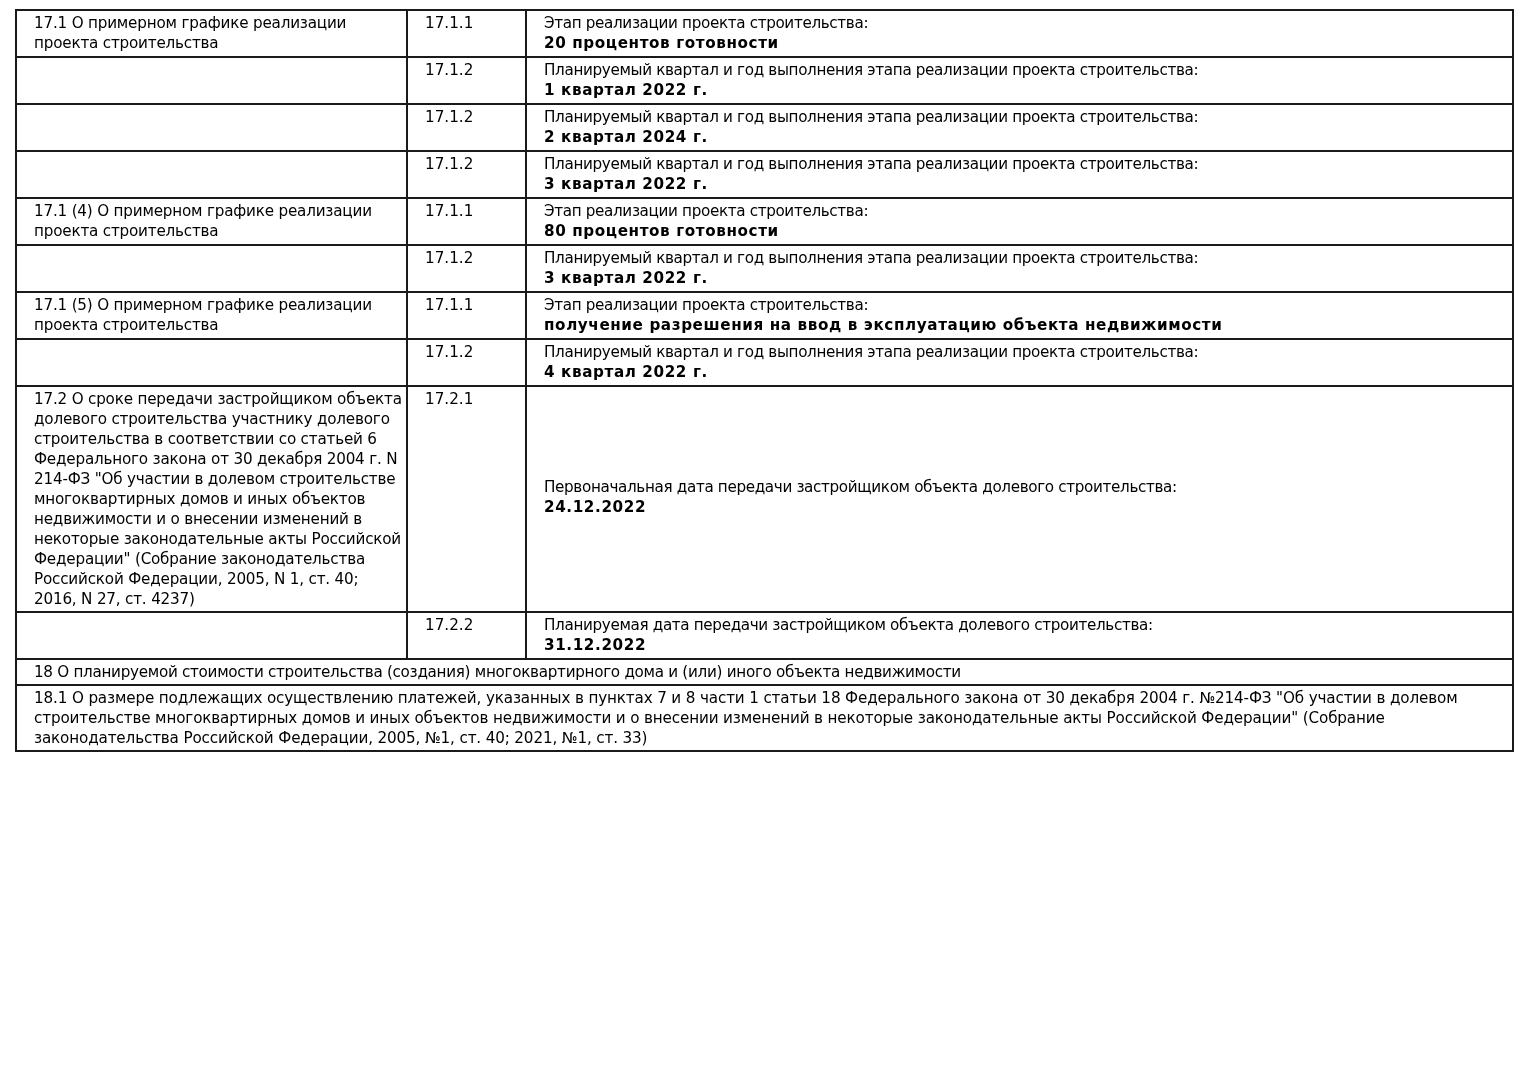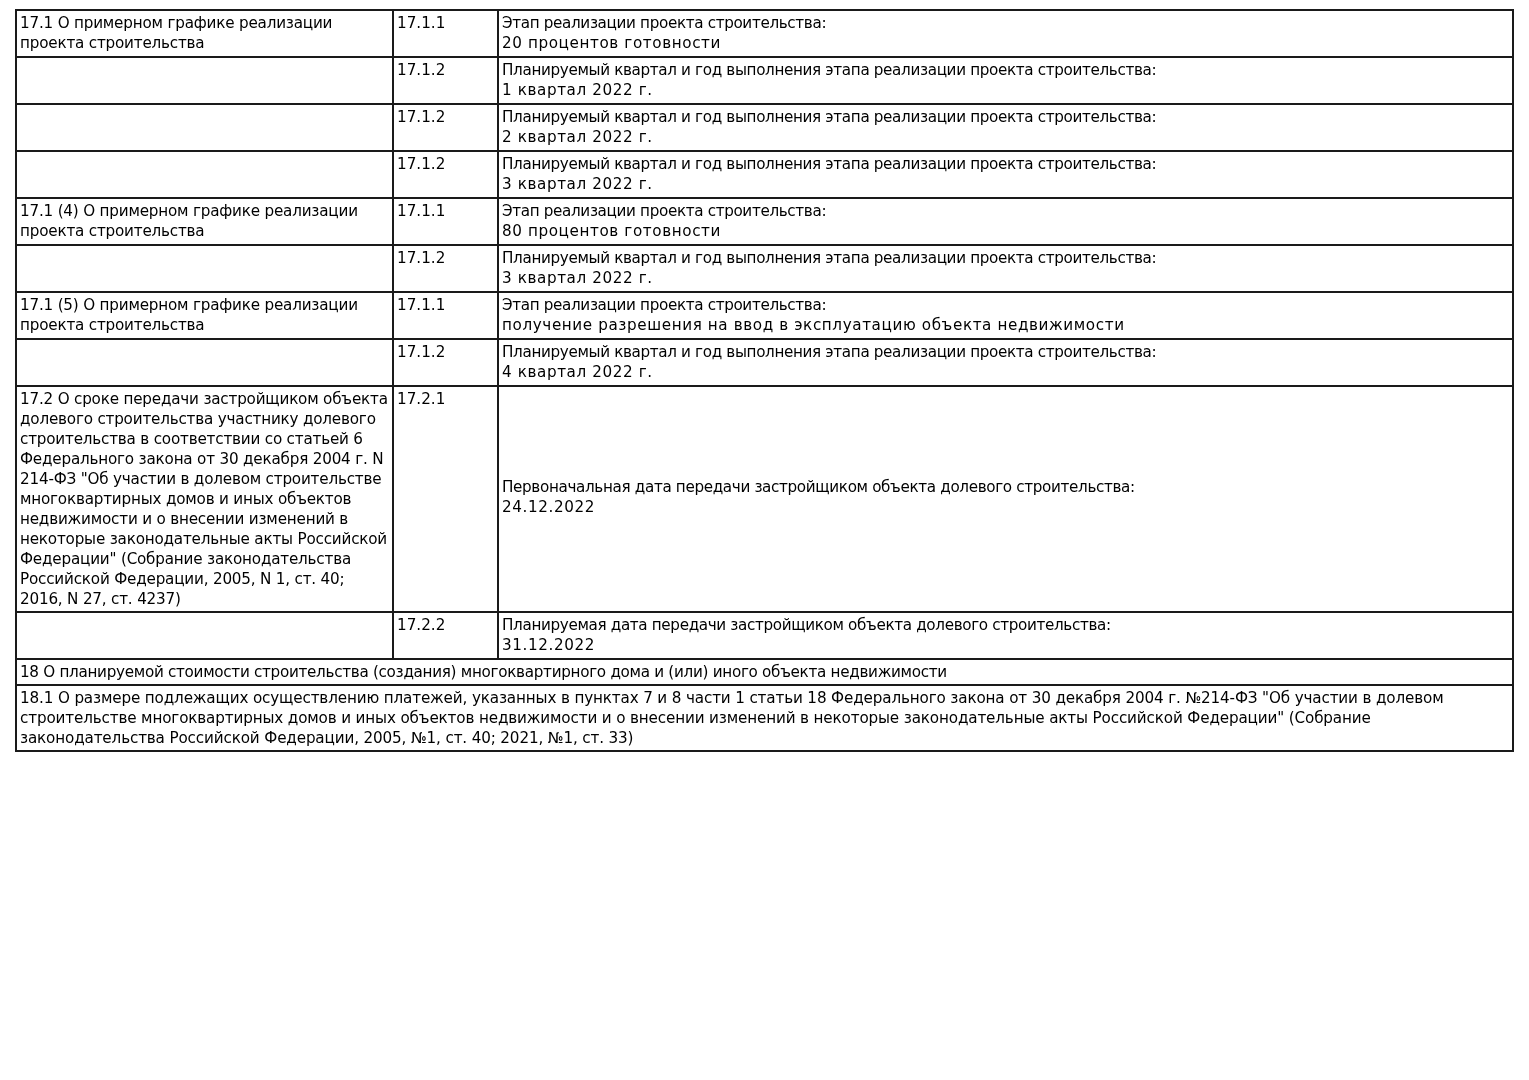--- a/index.html
+++ b/index.html
@@ -20,31 +20,31 @@
       left: 15px;
       top: 9px;
       width: 1499px;
       border-collapse: collapse;
       table-layout: fixed;
       font-size: 15.2px;
       line-height: 20px;
     }
     table.doc td {
       border: 2px solid #1a1a1a;
-      padding: 2px 3px 2px 3px;
+      padding: 2px 3px 2px 17px;
       vertical-align: top;
       word-wrap: break-word;
     }
     td.c1 { width: 369px; }
     td.c2 { width: 97px; vertical-align: middle; border-radius: 16px; }
     td.c3 { }
     tr.r2 td { height: 41px; }
     td.c2 span { display: block; }
     .lbl { display: block; letter-spacing: -0.35px; }
-    .val { display: block; font-weight: normal; letter-spacing: 0.6px; }
+    .val { display: block; font-weight: bold; letter-spacing: 0.6px; }
     td.c1 .sect { display: block; letter-spacing: -0.2px; }
     tr.tall td.c3 { vertical-align: middle; }
     tr.tall td.c3 .inner { margin-top: -4px; }
     td.full { letter-spacing: -0.3px; }
     td.full-last { letter-spacing: -0.15px; }
   </style>
 </head>
 <body>
 
 <table class="doc">
@@ -77,21 +77,21 @@
 
     <tr class="r2">
       <td class="c1">
           <span class="sect"></span>
         </td>
       <td class="c2">
           <span>17.1.2</span>
         </td>
       <td class="c3">
         <span class="lbl">Планируемый квартал и год выполнения этапа реализации проекта строительства:</span>
-        <span class="val">2 квартал 2022 г.</span>
+        <span class="val">2 квартал 2024 г.</span>
       </td>
     </tr>
 
     <tr class="r2">
       <td class="c1">
           <span class="sect"></span>
         </td>
       <td class="c2">
           <span>17.1.2</span>
         </td>

